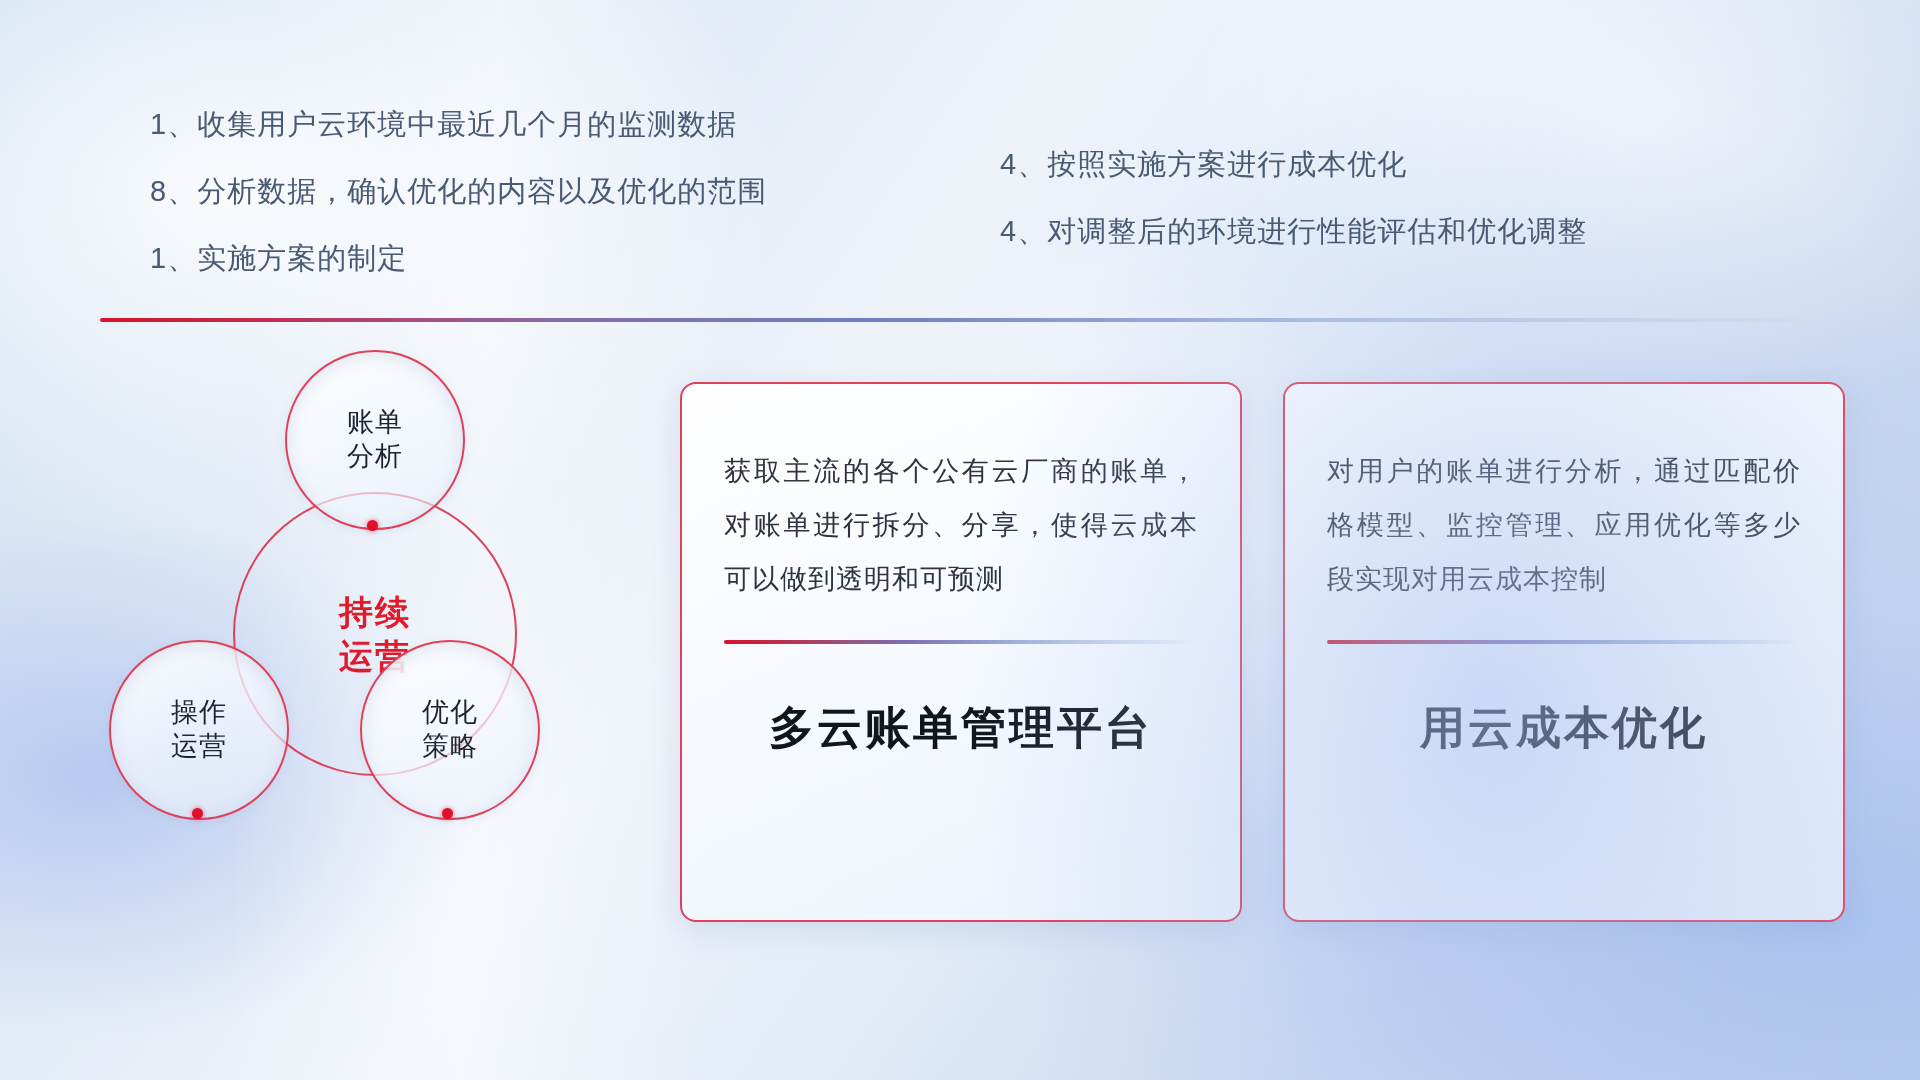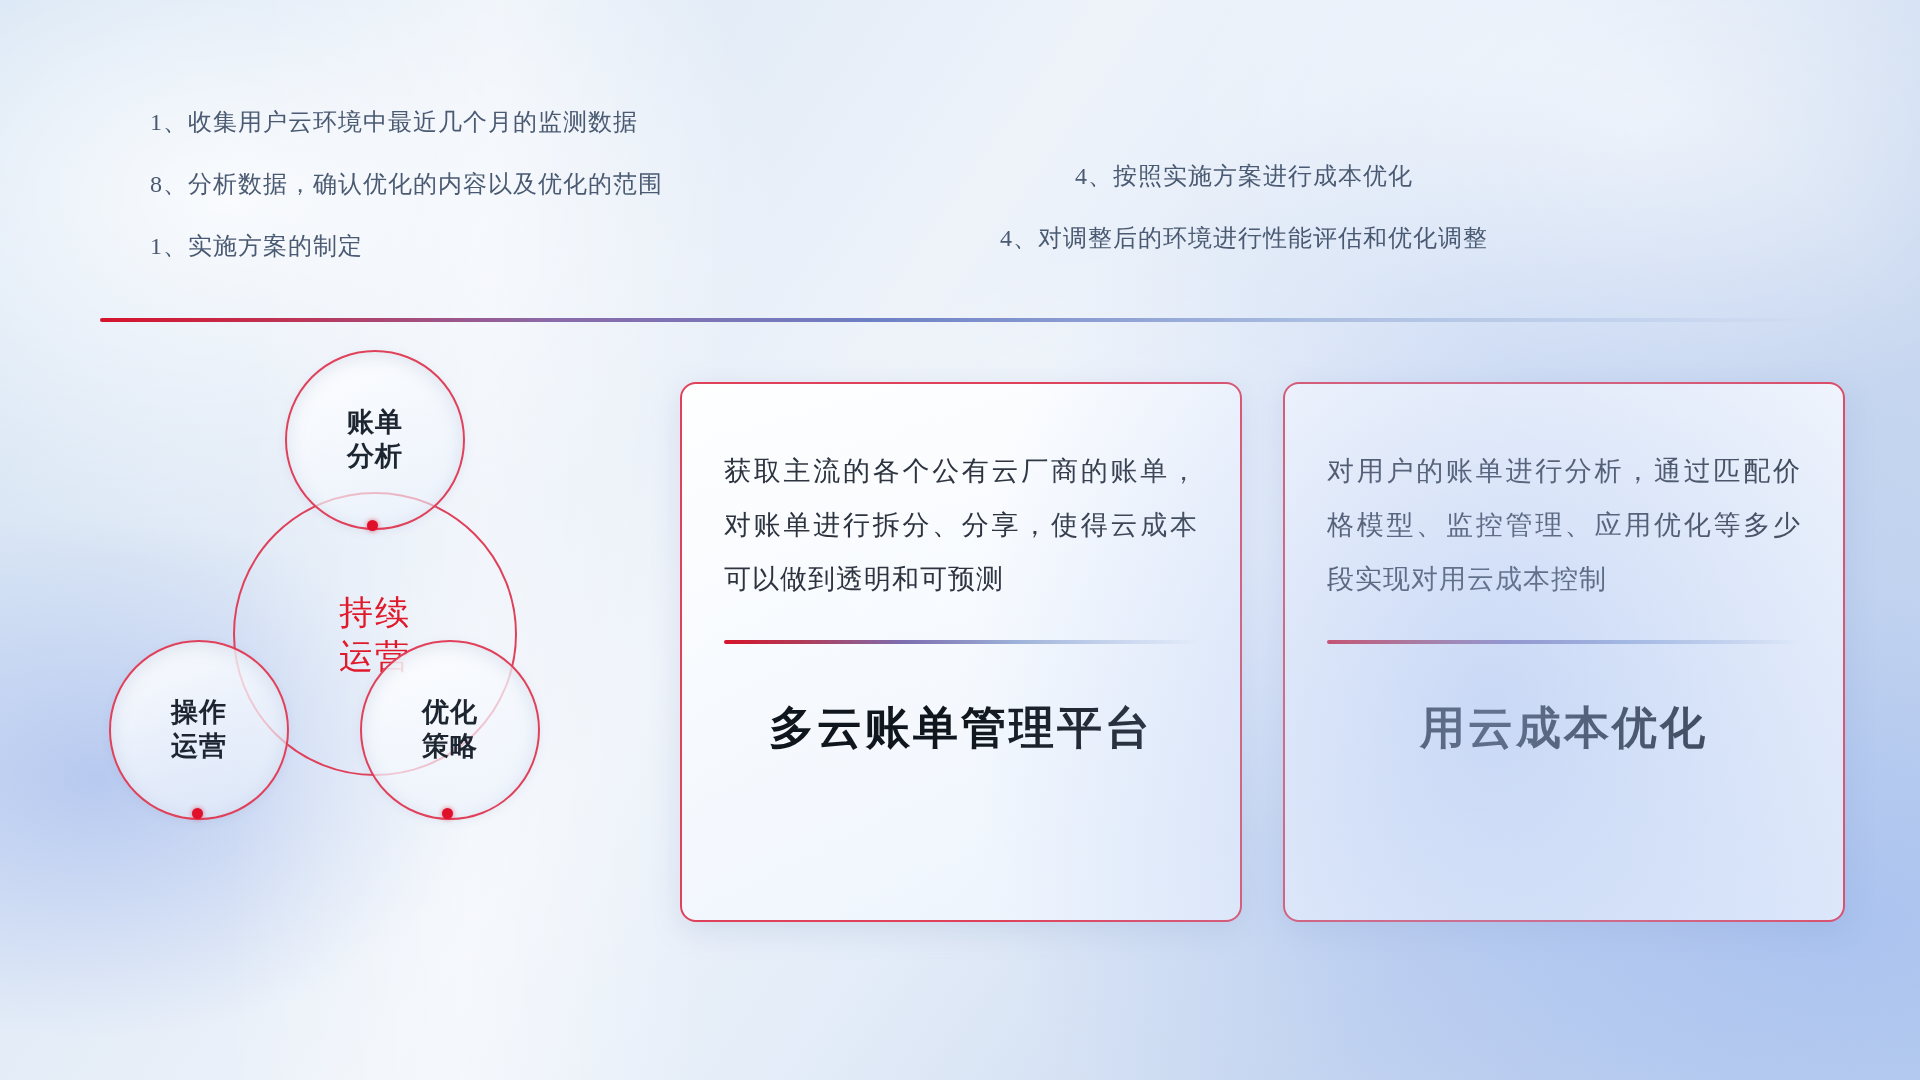--- a/index.html
+++ b/index.html
@@ -45,30 +45,29 @@
     width: 55%;
     height: 120%;
     background: radial-gradient(ellipse at center, rgba(168,192,240,0.55) 0%, rgba(168,192,240,0) 70%);
     pointer-events: none;
   }
 
   .layer { position: absolute; z-index: 2; }
 
   
   .list-col-left { left: 150px; top: 110px; }
-  .list-col-right { left: 1000px; top: 164px; text-align: center; }
+  .list-col-right { left: 1000px; top: 150px; }
 
   .list-item {
-    font-size: 24px;
+    font-size: 29px;
     color: #4a5a72;
     letter-spacing: 1px;
     line-height: 1.0;
     margin-bottom: 38px;
     white-space: nowrap;
-    font-family: Liberation Serif, serif;
   }
 
   
   .divider {
     left: 100px;
     top: 318px;
     width: 1720px;
     height: 4px;
     background: linear-gradient(90deg, #d6132b 0%, #c03050 10%, #8a6aa8 26%, #6e7fc4 45%, #a9bde0 70%, rgba(200,215,238,0) 100%);
     border-radius: 2px;
@@ -96,29 +95,29 @@
   .c-center {
     width: 280px; height: 280px;
     left: 138px; top: 152px;
     border: 2px solid #e0415a;
     background: transparent;
     box-shadow: none;
   }
 
   .circle-label {
     font-size: 27px;
-    font-weight: bold;
+    font-weight: normal;
     color: #1d2630;
     line-height: 1.25;
     letter-spacing: 1px;
   }
 
   .center-label {
     font-size: 34px;
-    font-weight: normal;
+    font-weight: bold;
     color: #e01a2b;
     line-height: 1.3;
     letter-spacing: 2px;
     text-align: center;
   }
 
   .dot {
     position: absolute;
     width: 11px;
     height: 11px;

